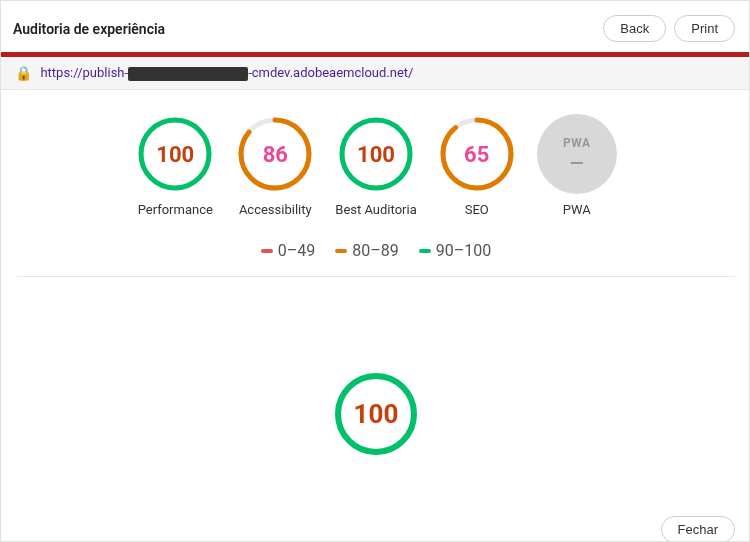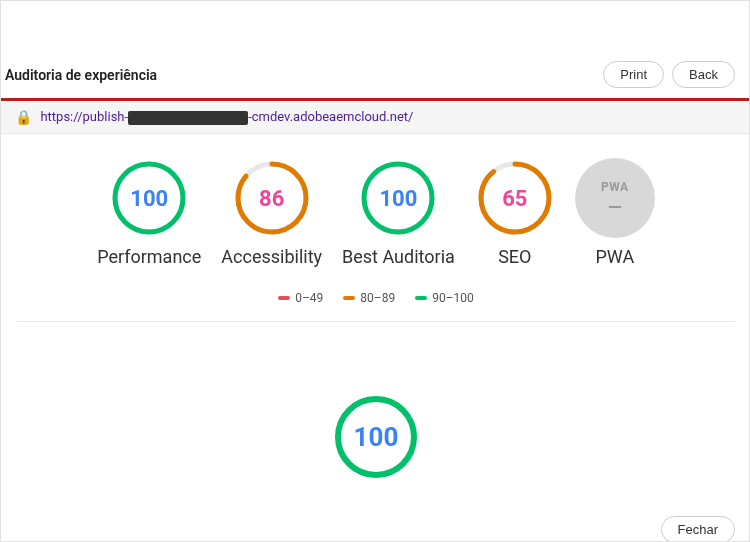--- a/index.html
+++ b/index.html
@@ -12,26 +12,25 @@
       border: 1px solid #e0e0e0;
     }
     .page {
       width: 750px;
       height: 542px;
       display: flex;
       flex-direction: column;
       position: relative;
     }
     .header {
-      padding: 14px 16px 10px 4px;
-      border-bottom: 3px solid #b91c1c;
+      padding: 14px 16px 10px 12px;
+      border-bottom: 5px solid #b91c1c;
       display: flex;
       align-items: center;
       justify-content: space-between;
-      margin-top: 46px;
     }
     .header-title {
       font-size: 14px;
       font-weight: 600;
       color: #222;
     }
     .header-buttons {
       display: flex;
       gap: 8px;
     }
@@ -91,37 +90,37 @@
     }
     .score-value {
       position: absolute;
       top: 50%;
       left: 50%;
       transform: translate(-50%, -50%);
       font-size: 22px;
       font-weight: 700;
     }
     .score-label {
-      font-size: 18px;
+      font-size: 13px;
       color: #333;
       text-align: center;
     }
-    .color-green { color: #3b82f6; }
+    .color-green { color: #c2410c; }
     .color-orange { color: #ec4899; }
     .legend {
       display: flex;
       justify-content: center;
       gap: 20px;
       padding: 8px 0 16px 0;
     }
     .legend-item {
       display: flex;
       align-items: center;
       gap: 5px;
-      font-size: 12px;
+      font-size: 16px;
       color: #555;
     }
     .legend-dot {
       width: 12px;
       height: 4px;
       border-radius: 2px;
     }
     .dot-red { background: #e05252; }
     .dot-orange { background: #e07b00; }
     .dot-green { background: #00c06a; }
@@ -167,22 +166,22 @@
     }
   </style>
 </head>
 <body>
 
 <div class="page">
 
   <div class="header">
     <span class="header-title">Auditoria de experiência</span>
     <div class="header-buttons">
+      <button class="btn">Back</button>
       <button class="btn">Print</button>
-      <button class="btn">Back</button>
     </div>
   </div>
 
   <div class="url-bar">
     <span class="url-lock-icon">🔒</span>
     <span class="url-text">
       <span>https://publish-</span><span class="url-redacted"></span><span>-cmdev.adobeaemcloud.net/</span>
     </span>
   </div>
 

